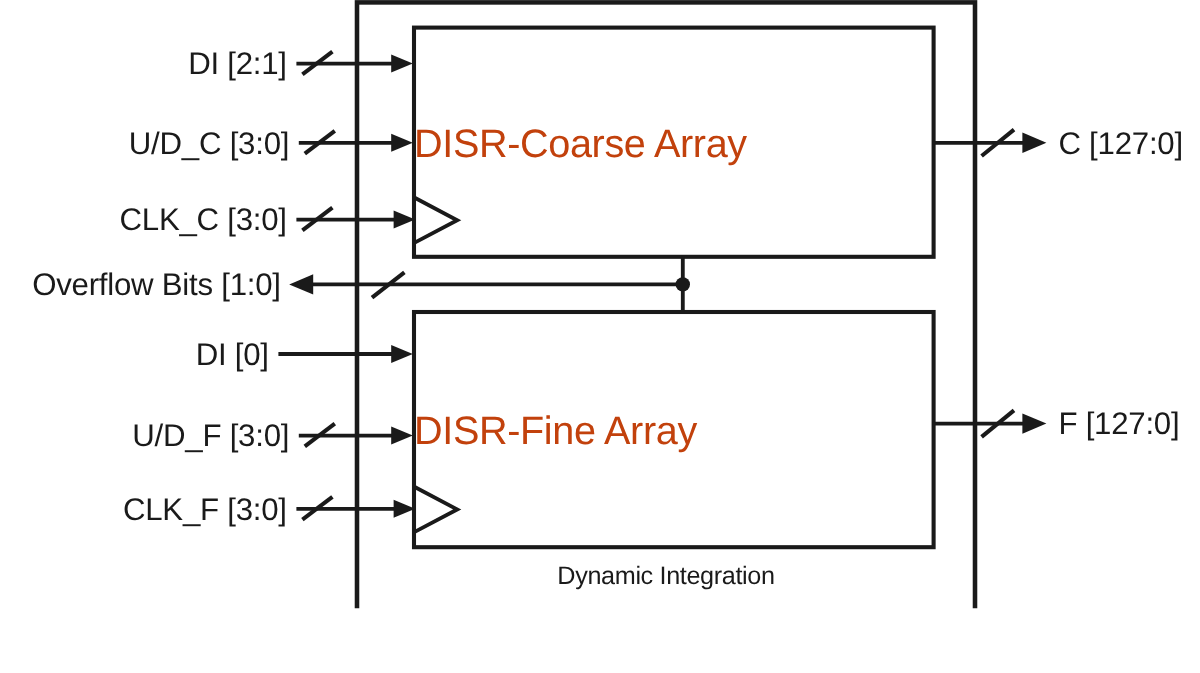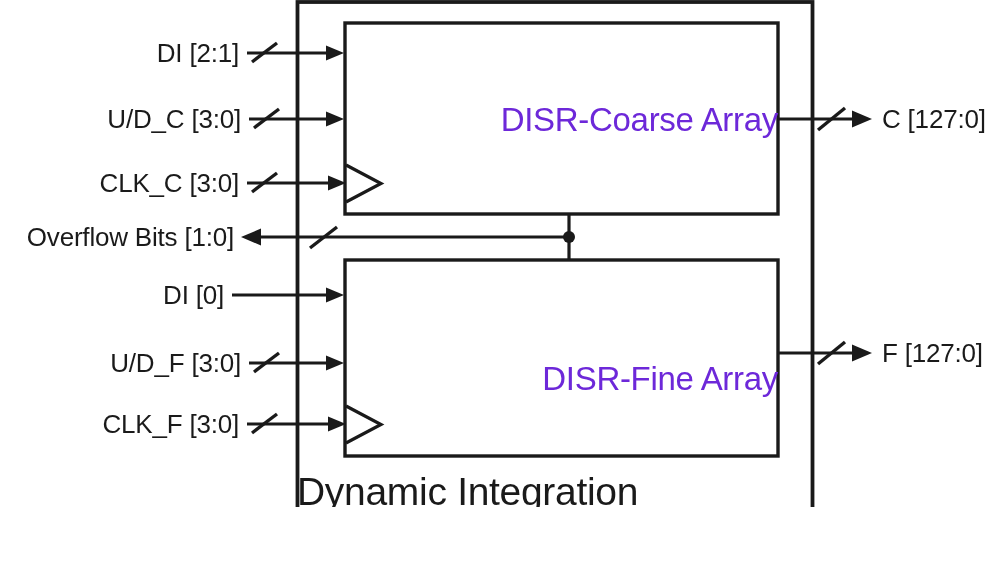--- a/index.html
+++ b/index.html
@@ -38,30 +38,31 @@
     white-space: nowrap;
     line-height: 1;
     font-size: 26px;
     letter-spacing: -0.2px;
   }
   .lbl-right { text-align: right; }
   .lbl-left { text-align: left; }
   .blocktitle {
     position: absolute;
     font-size: 33px;
-    color: #6d28d9;
+    color: #c2410c;
     white-space: nowrap;
-    text-align: right;
+    text-align: left;
     font-family: "Liberation Sans", sans-serif;
     letter-spacing: -0.3px;
   }
   .footer-title {
     position: absolute;
-    font-size: 39px;
+    font-size: 21px;
     color: #1a1a1a;
+    text-align: center;
     line-height: 1.22;
     font-family: "Liberation Sans", sans-serif;
     letter-spacing: -0.3px;
   }
 </style>
 </head>
 <body>
 
 <div id="diagram-root">
 
@@ -129,17 +130,17 @@
   <div class="lbl lbl-right" style="right:759px; top:350px; width:300px;">U/D_F [3:0]</div>
 
   <div class="lbl lbl-right" style="right:761px; top:411px; width:300px;">CLK_F [3:0]</div>
 
   <div class="lbl lbl-left" style="left:882px; top:106px; width:140px;">C [127:0]</div>
 
   <div class="lbl lbl-left" style="left:882px; top:340px; width:140px;">F [127:0]</div>
 
   <div class="blocktitle" style="left:345px; top:101px; width:433px;">DISR-Coarse Array</div>
 
-  <div class="blocktitle" style="left:345px; top:340px; width:433px;margin-top:20px;">DISR-Fine Array</div>
+  <div class="blocktitle" style="left:345px; top:340px; width:433px;">DISR-Fine Array</div>
 
   <div class="footer-title" style="left:297px; top:468px; width:516px;">Dynamic Integration</div>
 
 </div>
 
 </body></html>

